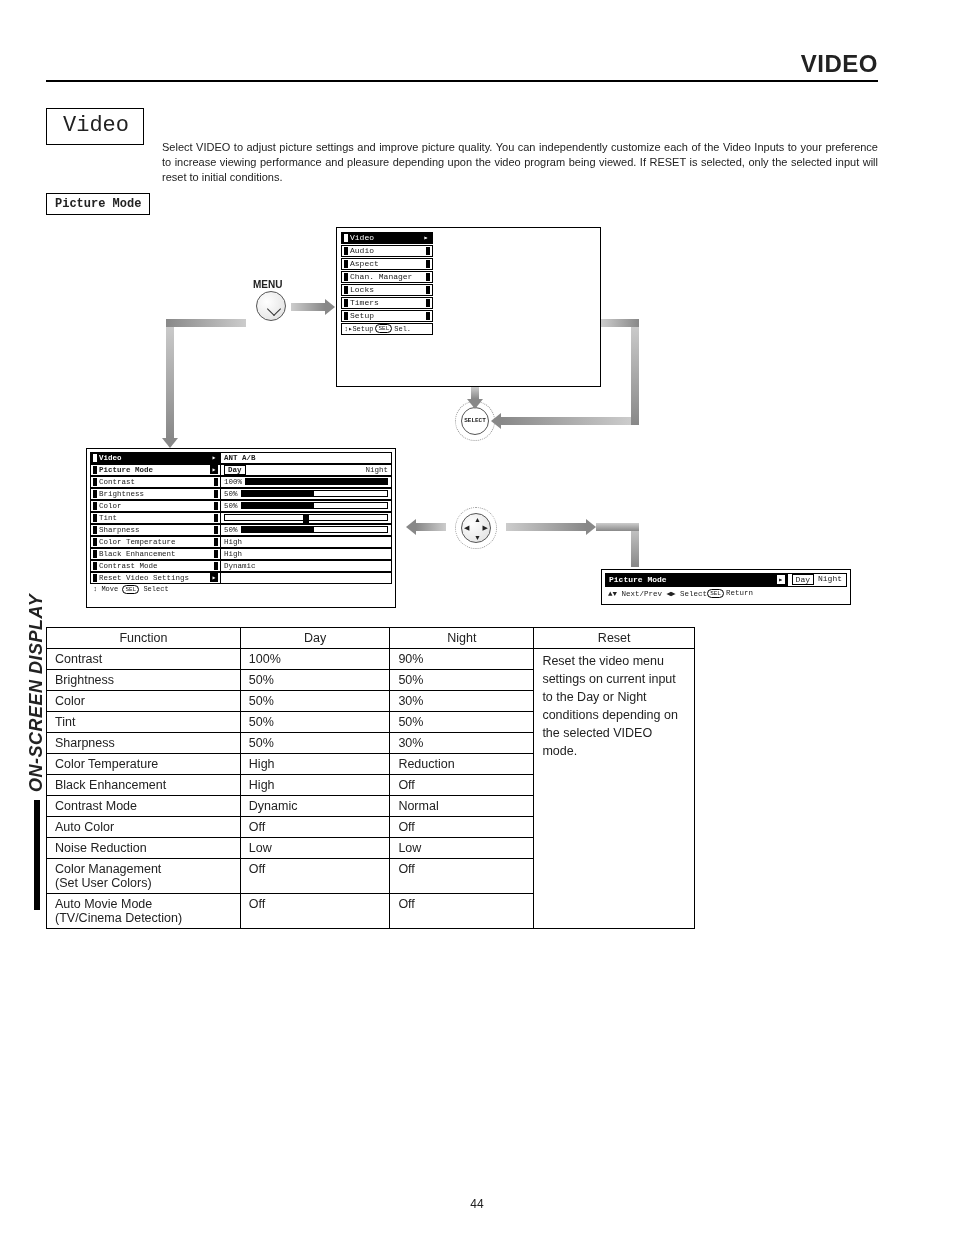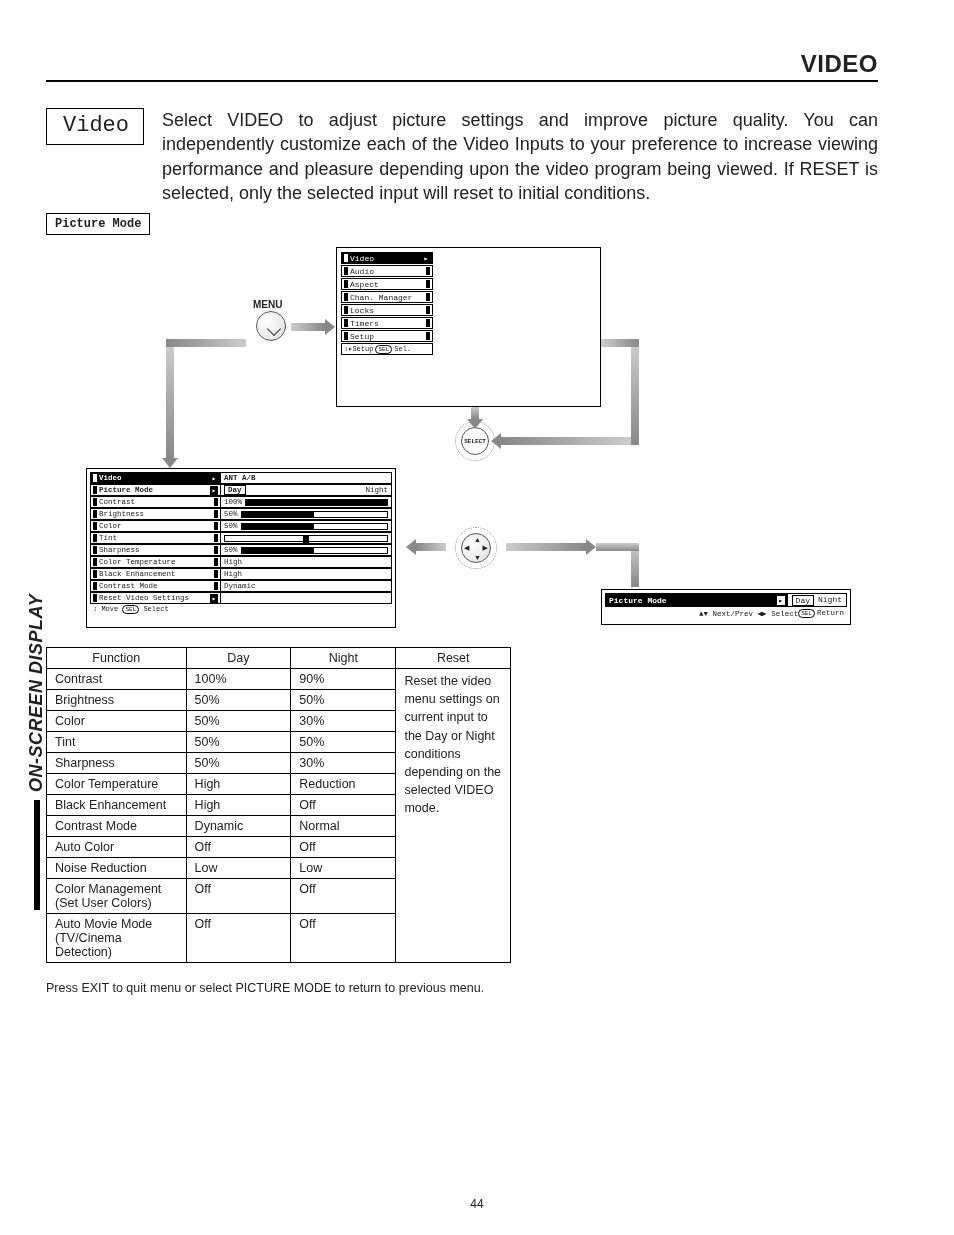--- a/index.html
+++ b/index.html
@@ -34,23 +34,24 @@
   }
   .video-box {
     border: 1px solid #000;
     padding: 4px 16px 6px 16px;
     font-family: "Courier New", monospace;
     font-size: 22px;
     text-align: center;
     min-width: 98px;
   }
   .intro-text {
-    font-size: 18px;
+    font-size: 11px;
     line-height: 1.35;
     text-align: justify;
+    margin-top: 32px;
   }
   .picmode-row {
     display: flex;
     align-items: flex-start;
     margin-top: 8px;
     gap: 14px;
   }
   .picmode-box {
     border: 1px solid #000;
     padding: 3px 8px;
@@ -151,21 +152,21 @@
   .knob2 { left:415px; top:290px; width:30px; height:30px; }
   .knob2-ring { position:absolute; left:409px; top:284px; width:42px; height:42px; border:1px dotted #999; border-radius:50%;}
 
   
   .osd-right { left:555px; top:346px; width:250px; height:36px; }
   .strip { display:flex; border:1px solid #000; height:14px; font-family:"Courier New",monospace; font-size:8px; align-items:center;}
   .strip .sl{ background:#000; color:#fff; padding:0 3px; display:flex; align-items:center; height:100%; font-weight:bold; flex:1;}
   .strip .sl .arrow{ background:#fff; color:#000; width:8px; text-align:center; margin-left:auto;}
   .strip .sr{ display:flex; gap:4px; padding:0 4px;}
   .strip .sr .opt{ border:1px solid #000; padding:0 3px;}
-  .strip2 { font-family:"Courier New",monospace; font-size:7.5px; display:flex; justify-content:flex-end; padding:2px 3px 0 3px;}
+  .strip2 { font-family:"Courier New",monospace; font-size:7.5px; display:flex; justify-content:flex-start; padding:2px 3px 0 3px;}
   .strip2 .pill{ border:1px solid #000; border-radius:5px; font-size:6px; padding:0 2px; margin-right:2px;}
 
   
   .dial {
     position:absolute; left:415px; top:184px; width:28px; height:28px;
     border:1.5px solid #555; border-radius:50%; background:#fff;
     display:flex; align-items:center; justify-content:center;
     font-family:"Courier New",monospace; font-size:6px; font-weight:bold;
   }
   .dial-ring{ position:absolute; left:409px; top:178px; width:40px; height:40px; border:1px dotted #999; border-radius:50%;}
@@ -174,21 +175,21 @@
     font-size: 12.5px;
     margin-top: 30px;
   }
   .cursor-note .tri { font-size:10px; }
 
   
   table.settings {
     margin-top: 14px;
     border-collapse: collapse;
     font-size: 12.5px;
-    width: 465px;
+    width: 649px;
   }
   table.settings th, table.settings td {
     border: 1px solid #000;
     padding: 3px 8px;
     text-align: left;
     vertical-align: top;
   }
   table.settings th { font-weight: normal; text-align: center; }
   table.settings td.func { width: 175px; }
   table.settings td.day { width: 135px; }
@@ -493,16 +494,15 @@
           <td class="night">Off</td>
         </tr>
         <tr>
           <td class="func">Auto Movie Mode <br>(TV/Cinema Detection)</td>
           <td class="day">Off</td>
           <td class="night">Off</td>
         </tr>
       </tbody>
   </table>
 
-  <div class="closing">Press EXIT to quit menu or select PICTURE MODE to return to previous menu.</div>
 </div>
 
 <div class="pagenum">44</div>
 
 </body></html>

